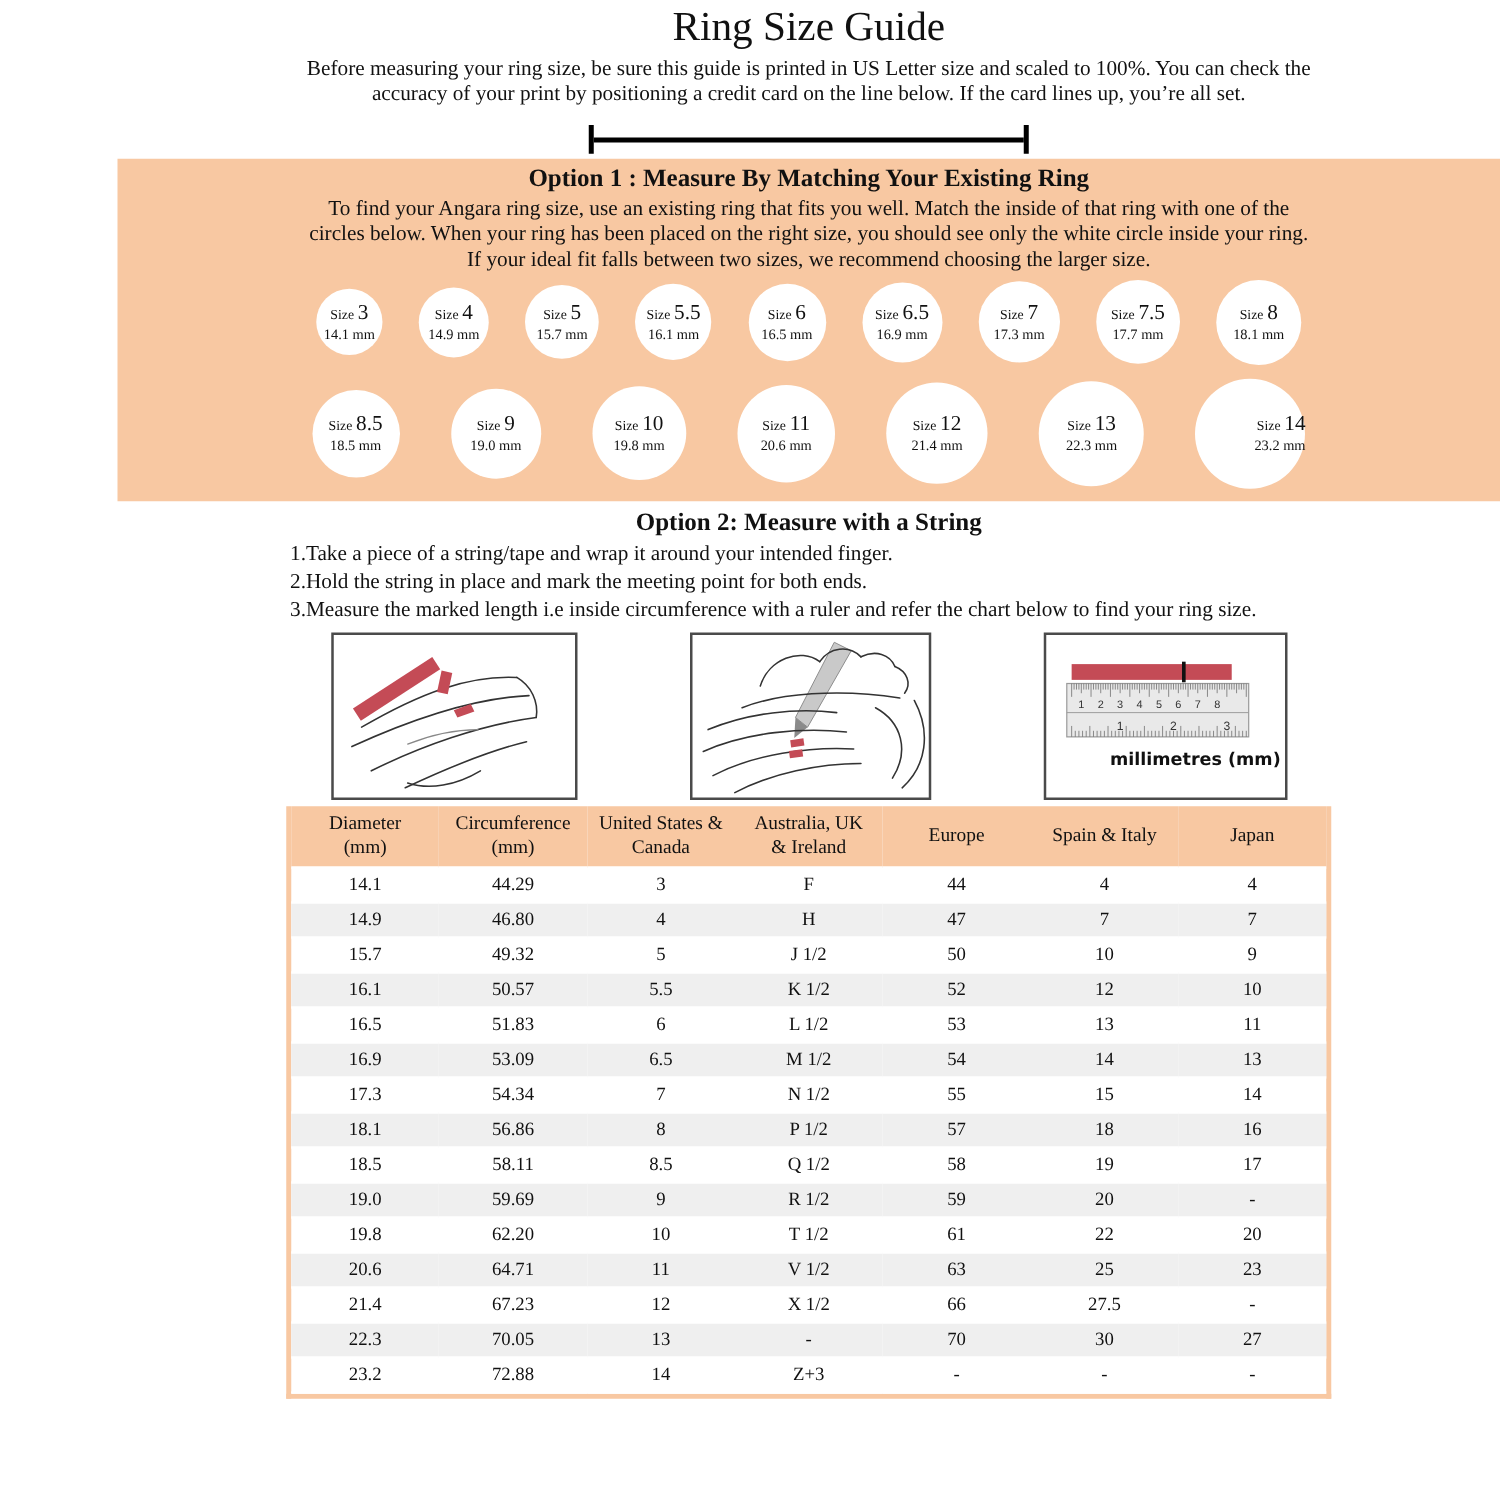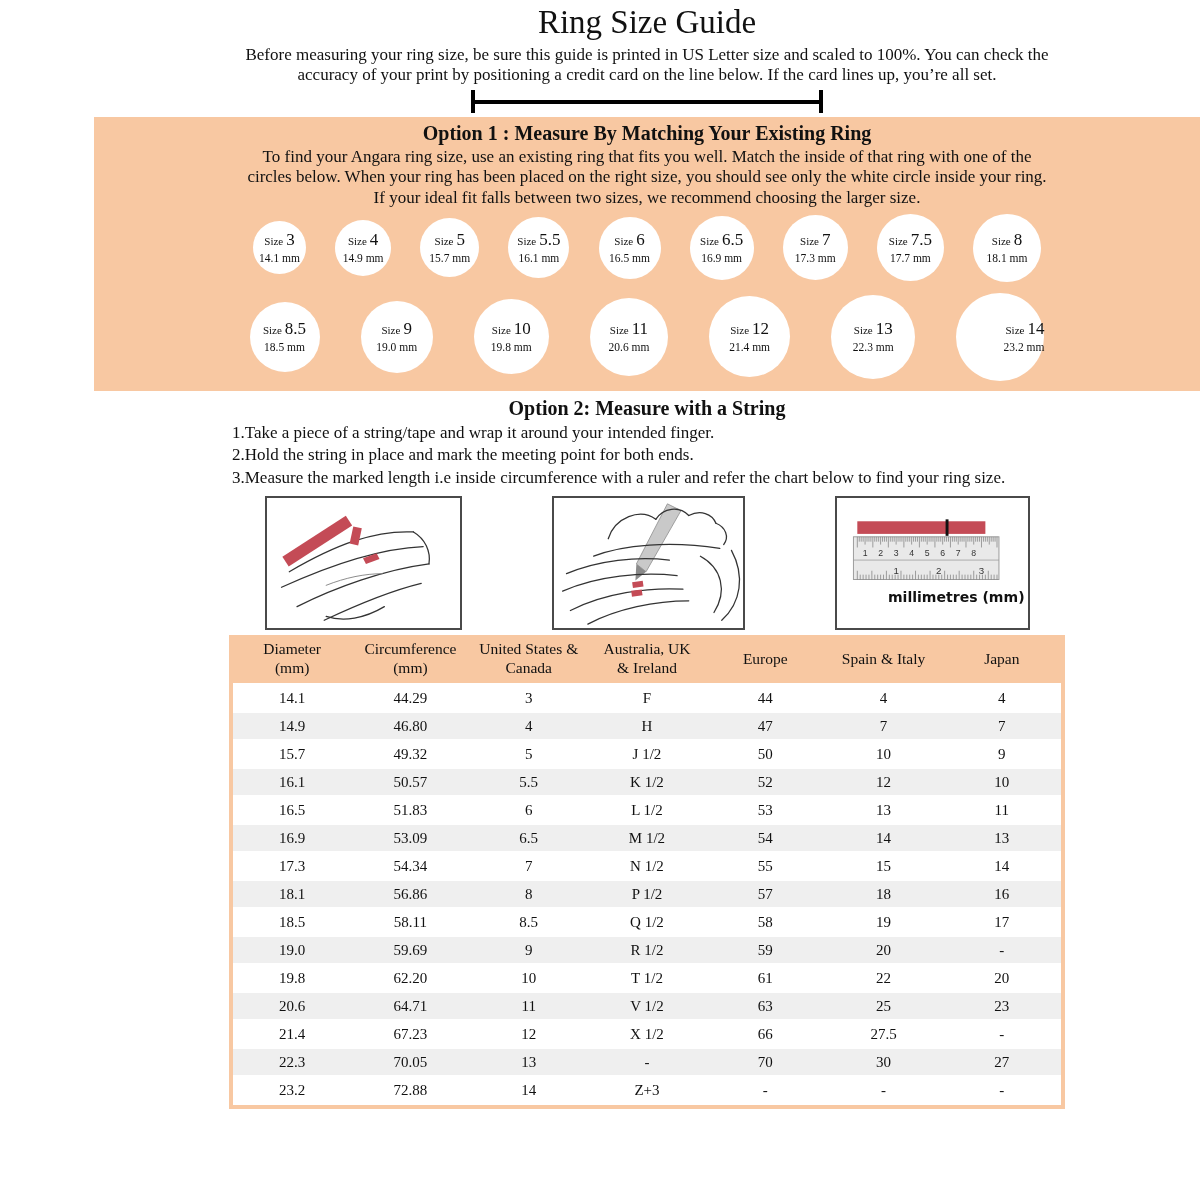--- a/index.html
+++ b/index.html
@@ -1,20 +1,20 @@
 <!DOCTYPE html>
 <html><head>
 <meta charset="utf-8">
 <style>
   html,body{margin:0;padding:0;background:#fff;}
   body{width:1200px;height:1200px;font-family:"Liberation Serif",serif;color:#111;overflow:hidden;}
   .doc{width:1106px;margin-left:94px;}
 
   .page-title{font-size:33px;font-weight:400;text-align:center;margin:0;padding-top:3px;line-height:1.2;}
-  .intro{width:852px;margin:2px auto 4px;text-align:center;font-size:17px;line-height:1.21;}
+  .intro{width:852px;margin:2px auto 14px;text-align:center;font-size:17px;line-height:1.21;}
 
   .measure-line{width:352px;height:24px;margin:2px auto 0;display:flex;align-items:center;}
   .ml-cap{width:4px;height:23px;background:#000;}
   .ml-bar{flex:1;height:4px;background:#000;}
   .measure-label{text-align:center;font-size:16.5px;margin-top:0;}
 
   .option1{background:#F8C8A2;margin-top:3px;padding:4px 0 8px;}
   .section-heading{font-size:20px;font-weight:700;text-align:center;margin:0;line-height:1.2;}
   .option1-body{width:812px;margin:2px auto 0;text-align:center;font-size:17px;line-height:1.22;}
   .circle-row{display:flex;justify-content:space-between;align-items:center;margin:0 auto;}

